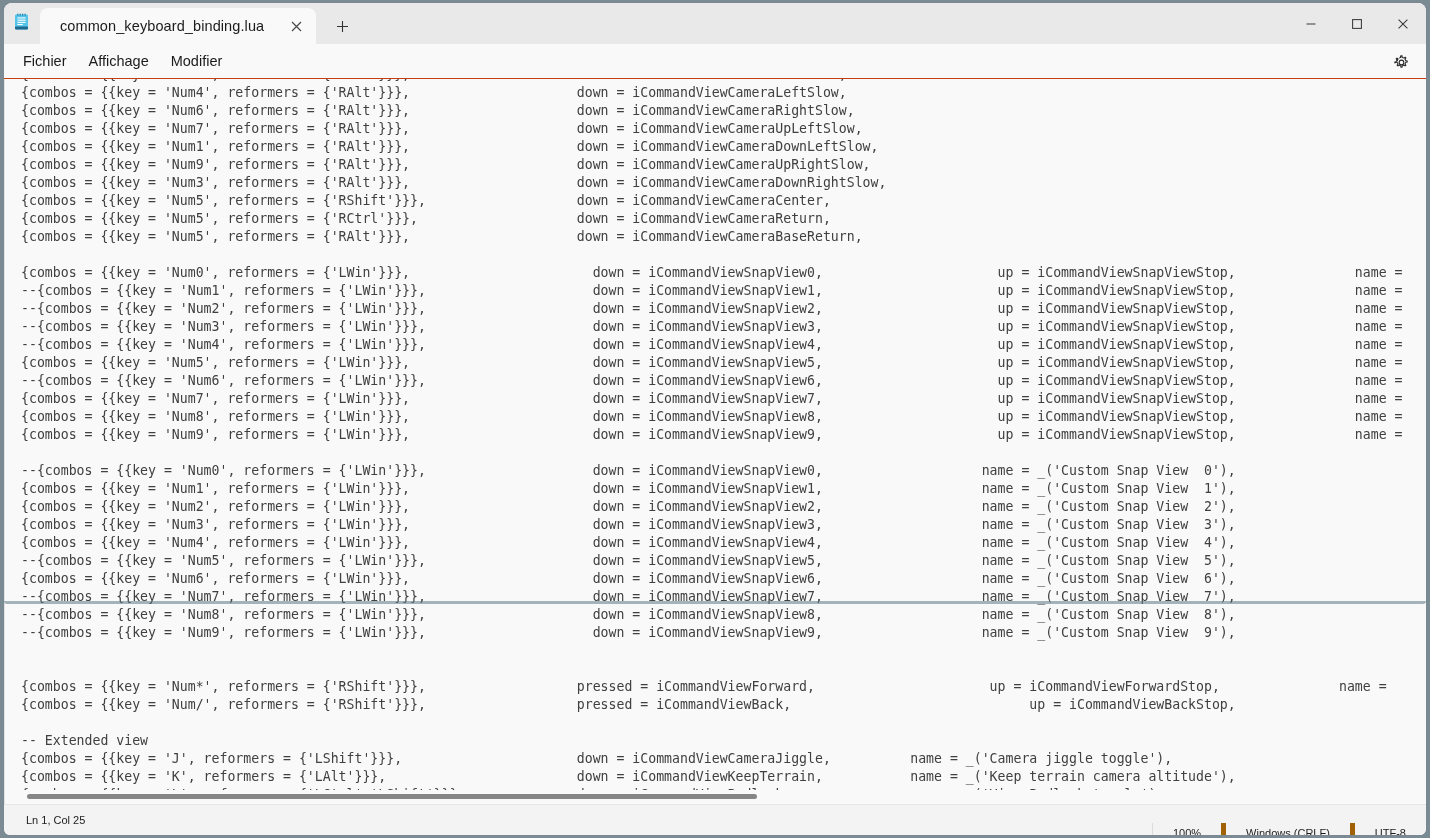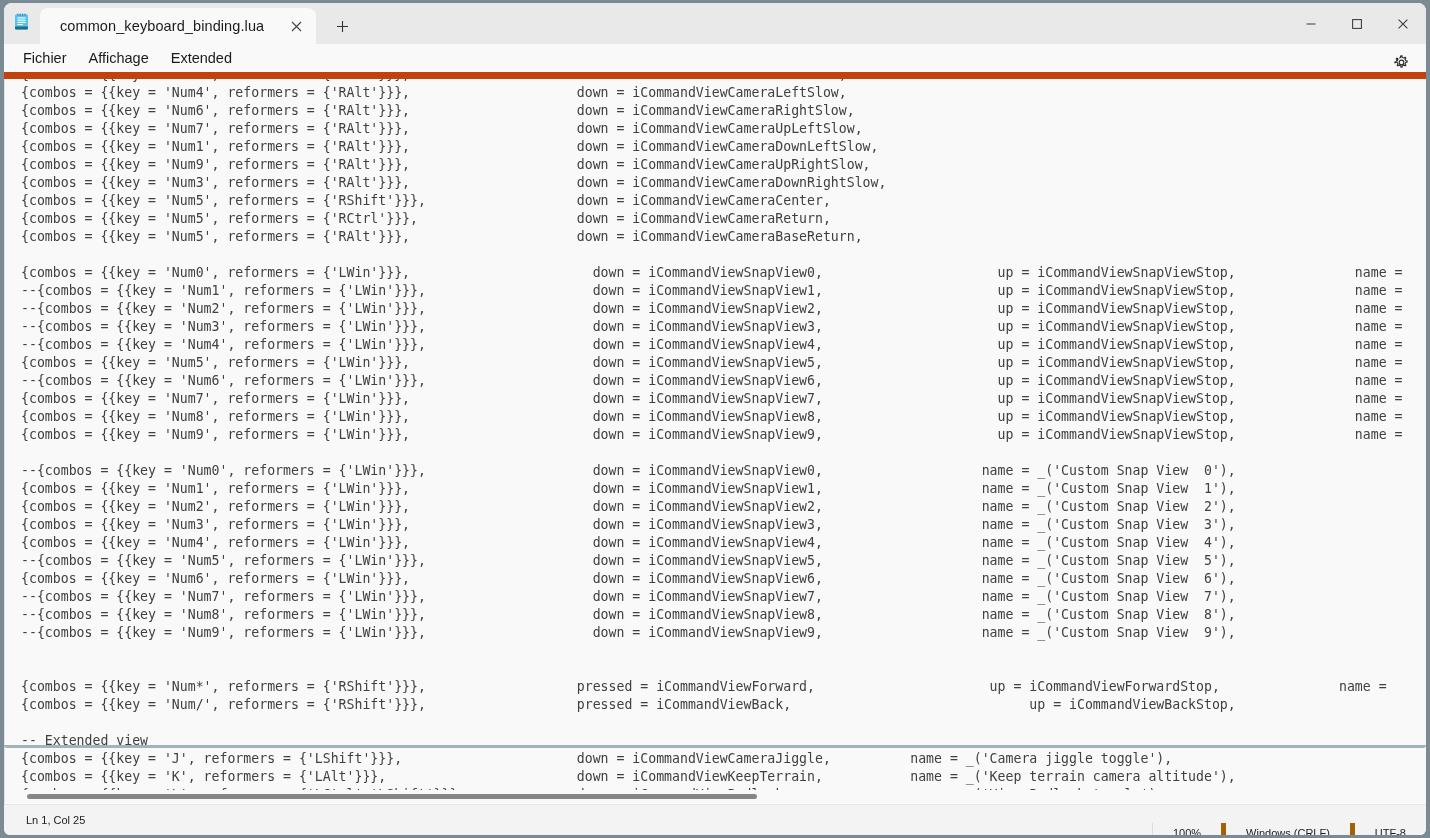--- a/index.html
+++ b/index.html
@@ -9,21 +9,21 @@
     width: 1430px;
     height: 838px;
     overflow: hidden;
     background: #7a8b93;
     font-family: "Liberation Sans", sans-serif;
   }
 
   #app {
     position: relative;
     width: 1430px;
-    height: 748px;
+    height: 604px;
     background: #7a8b93;
   }
 
   
   .window {
     position: absolute;
     left: 4px;
     top: 3px;
     width: 1422px;
     height: 832px;
@@ -116,21 +116,21 @@
 
   
   .menubar {
     height: 35px;
     flex: 0 0 35px;
     background: #f9f9f9;
     display: flex;
     align-items: center;
     padding-left: 8px;
     position: relative;
-    border-bottom: 7px solid #c2410c;
+    border-bottom: 1px solid #c2410c;
   }
   .menu-item {
     padding: 5px 11px;
     font-size: 14.5px;
     color: #1b1b1b;
     border-radius: 4px;
     white-space: nowrap;
   }
 
   .gear {
@@ -299,21 +299,21 @@
           <svg width="12" height="12" viewBox="0 0 12 12" aria-hidden="true">
             <path d="M1.6 1.6 L10.4 10.4 M10.4 1.6 L1.6 10.4" stroke="currentColor" stroke-width="1.05" fill="none"></path>
           </svg>
         </div>
       </div>
     </div>
 
     <div class="menubar">
       <div class="menu-item">Fichier</div>
       <div class="menu-item">Affichage</div>
-      <div class="menu-item">Extended</div>
+      <div class="menu-item">Modifier</div>
 
       <div class="gear">
         <svg width="17" height="17" viewBox="0 0 20 20" aria-hidden="true">
           <path d="M10 6.6a3.4 3.4 0 1 0 0 6.8 3.4 3.4 0 0 0 0-6.8zm0 1.25a2.15 2.15 0 1 1 0 4.3 2.15 2.15 0 0 1 0-4.3z" fill="currentColor"></path>
           <path d="M8.85 1.6h2.3l.3 1.85c.48.14.93.33 1.35.57l1.53-1.09 1.63 1.63-1.09 1.53c.24.42.43.87.57 1.35l1.85.3v2.3l-1.85.3c-.14.48-.33.93-.57 1.35l1.09 1.53-1.63 1.63-1.53-1.09c-.42.24-.87.43-1.35.57l-.3 1.85h-2.3l-.3-1.85a6 6 0 0 1-1.35-.57l-1.53 1.09-1.63-1.63 1.09-1.53a6 6 0 0 1-.57-1.35L1.6 11.15v-2.3l1.85-.3c.14-.48.33-.93.57-1.35L2.93 5.67l1.63-1.63 1.53 1.09c.42-.24.87-.43 1.35-.57zm1.23 1.25h-.16l-.26 1.6-.78.22c-.38.11-.74.26-1.07.45l-.71.41-1.32-.94-.12.12.94 1.32-.41.71c-.19.33-.34.69-.45 1.07l-.22.78-1.6.26v.16l1.6.26.22.78c.11.38.26.74.45 1.07l.41.71-.94 1.32.12.12 1.32-.94.71.41c.33.19.69.34 1.07.45l.78.22.26 1.6h.16l.26-1.6.78-.22c.38-.11.74-.26 1.07-.45l.71-.41 1.32.94.12-.12-.94-1.32.41-.71c.19-.33.34-.69.45-1.07l.22-.78 1.6-.26v-.16l-1.6-.26-.22-.78a4.8 4.8 0 0 0-.45-1.07l-.41-.71.94-1.32-.12-.12-1.32.94-.71-.41a4.8 4.8 0 0 0-1.07-.45l-.78-.22z" fill="currentColor"></path>
         </svg>
       </div>
     </div>
 
     <div class="editor-wrap">

